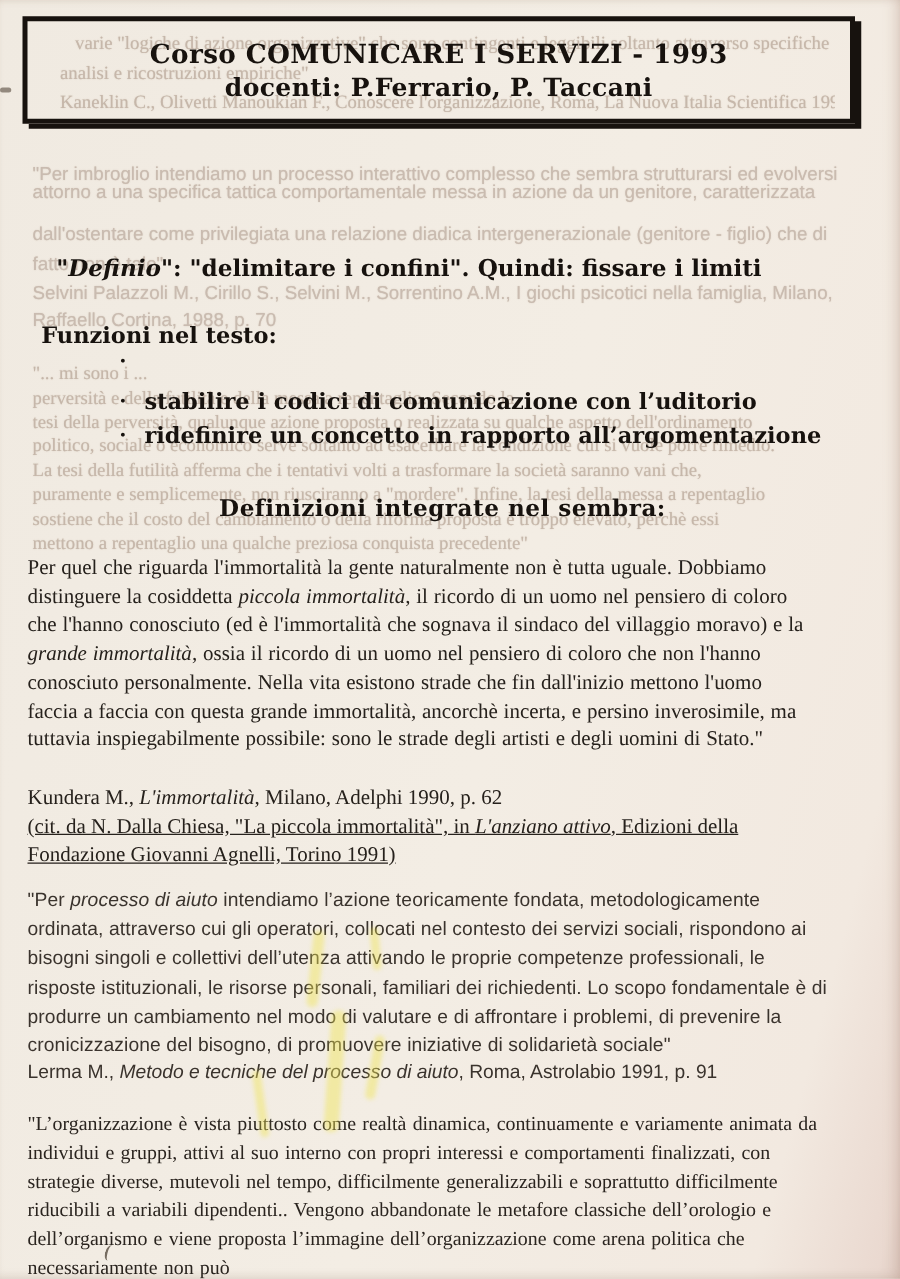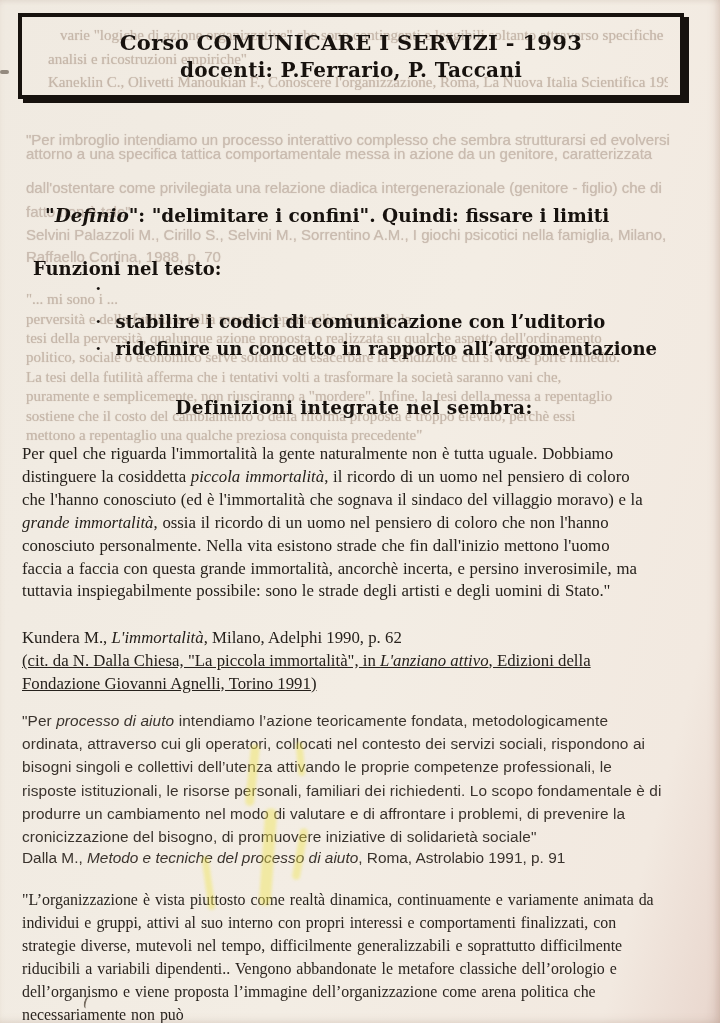--- a/index.html
+++ b/index.html
@@ -142,21 +142,21 @@
     </div>
   </div>
 
   <div class="center-wrap h-int">Definizioni integrate nel sembra:</div>
 
   <div class="kundera"><span>Per quel che riguarda l'immortalità la gente naturalmente non è tutta uguale. Dobbiamo distinguere la  cosiddetta </span><i>piccola immortalità</i><span>, il ricordo di un uomo nel pensiero di coloro che l'hanno conosciuto (ed è l'immortalità che sognava il sindaco del villaggio moravo) e la </span><i>grande immortalità</i><span>, ossia il ricordo di un uomo nel pensiero di coloro che non l'hanno conosciuto personalmente. Nella vita esistono strade che fin dall'inizio mettono l'uomo faccia a faccia con questa grande immortalità, ancorchè incerta, e persino inverosimile, ma tuttavia inspiegabilmente possibile: sono le strade degli artisti e degli uomini di Stato."</span></div>
   <div class="cite cite-k1"><span>Kundera  M., </span><i>L'immortalità</i><span>, Milano, Adelphi 1990, p. 62</span></div>
   <div class="cite cite-k2"><span>(cit. da N. Dalla Chiesa, "La piccola immortalità", in </span><i>L'anziano attivo</i><span>, Edizioni della Fondazione Giovanni Agnelli, Torino 1991)</span></div>
 
   <div class="lerma"><span>"Per  </span><i>processo di aiuto</i><span>  intendiamo l’azione teoricamente fondata, metodologicamente ordinata, attraverso cui gli operatori, collocati nel contesto dei servizi sociali, rispondono ai bisogni singoli e collettivi dell’utenza attivando  le proprie competenze professionali, le risposte istituzionali, le risorse personali, familiari dei richiedenti. Lo scopo fondamentale è di produrre un cambiamento nel modo di valutare e di affrontare i problemi, di prevenire la cronicizzazione del bisogno, di promuovere iniziative di solidarietà sociale"</span></div>
-  <div class="lerma-cite"><span>Dalla M.,  </span><i>Metodo e tecniche del processo di aiuto</i><span>, Roma, Astrolabio 1991, p. 91</span></div>
+  <div class="lerma-cite"><span>Lerma M.,  </span><i>Metodo e tecniche del processo di aiuto</i><span>, Roma, Astrolabio 1991, p. 91</span></div>
 
   <div class="organizzazione">"L’organizzazione è vista piuttosto come realtà dinamica, continuamente e variamente animata da individui e gruppi, attivi al suo interno con propri interessi e comportamenti finalizzati, con strategie diverse, mutevoli nel tempo, difficilmente generalizzabili e soprattutto difficilmente riducibili a variabili dipendenti.. Vengono abbandonate le metafore classiche dell’orologio e dell’organismo e viene proposta l’immagine dell’organizzazione come arena politica che necessariamente non può</div>
 
   <div class="hl hl1"></div>
   <div class="hl hl2"></div>
   <div class="hl hl3"></div>
   <div class="hl hl4"></div>
   <div class="hl hl5"></div>
   <div class="edge-mark"></div>
   <div class="pen-mark"></div>

